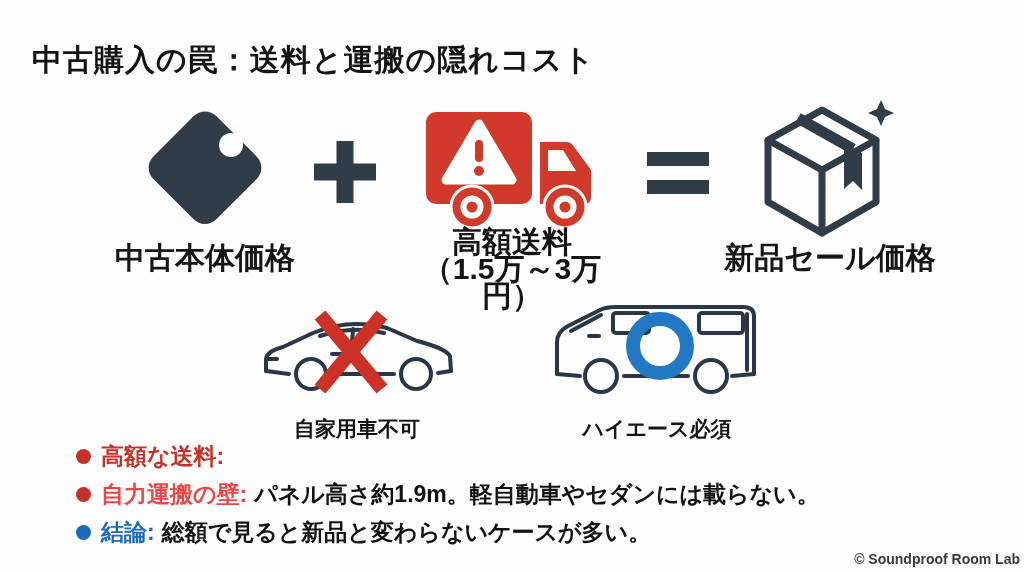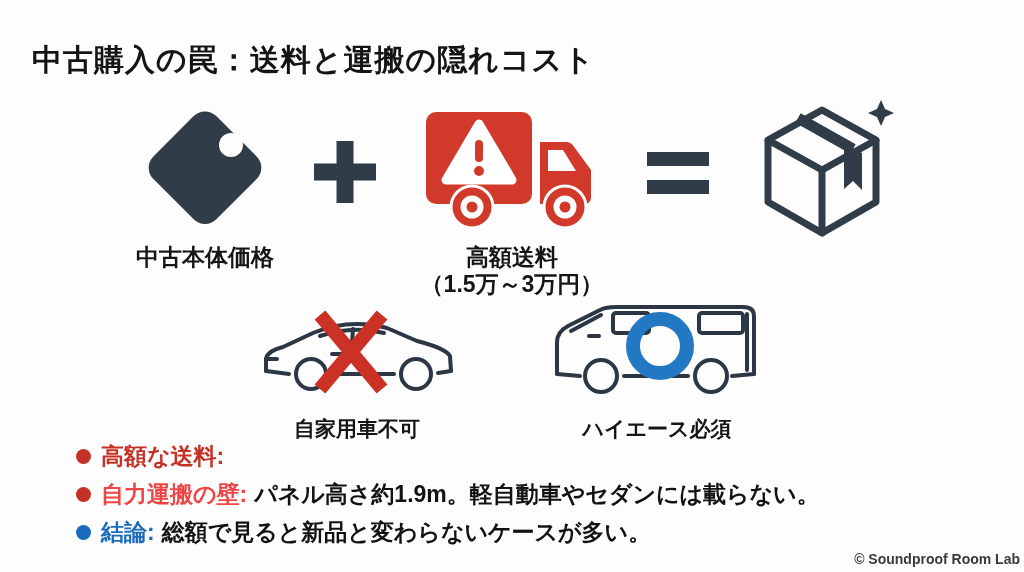--- a/index.html
+++ b/index.html
@@ -12,21 +12,21 @@
     position:relative; width:1024px; height:572px;
     background:#fdfdfd; overflow:hidden;
   }
   .title {
     position:absolute; left:32px; top:24px;
     font-size:30px; font-weight:800; color:#141414; letter-spacing:1px;margin-top:16px;
   }
   .abs { position:absolute; }
   .icon-label {
     position:absolute; text-align:center;
-    font-size:23px; font-weight:800; color:#151515; line-height:27px;
+    font-size:30px; font-weight:800; color:#151515; line-height:27px;
   }
   .veh-label {
     position:absolute; text-align:center;
     font-size:21px; font-weight:800; color:#151515;margin-top:17px;
   }
   .bullets {
     position:absolute; left:76px; top:440px; width:920px;
     display:flex; flex-direction:column; gap:6px;
   }
   .bullet-row {
@@ -102,25 +102,26 @@
       <path d="M36,20 L91,51" stroke="#303c48" stroke-width="11" fill="none"></path>
       <path d="M82,45 L100,55 L100,92 L91,83 L82,91 Z" fill="#303c48"></path>
       <g>
         <path d="M119,2 L123,11 L132,15 L123,19 L119,28 L115,19 L106,15 L115,11 Z" fill="#303c48"></path>
       </g>
     </svg>
   </div>
 
   <div class="icon-label" style="left:105px; top:244px; width:200px;">中古本体価格</div>
 
-  <div class="icon-label" style="left:402px; top:244px; width:220px;">
+  <div class="icon-label" style="left:402px; top:228px; width:220px;">
     <div>高額送料</div>
     <div>（1.5万～3万円）</div>
   </div>
 
+  <div class="icon-label" style="left:720px; top:244px; width:220px;">新品セール価格</div>
 
   <div class="abs" style="left:256px; top:303px;">
     <svg width="205" height="100" viewBox="0 0 205 100" aria-hidden="true">
       <g fill="none" stroke="#2b3744" stroke-width="4" stroke-linecap="round" stroke-linejoin="round">
         <path d="M10,68 L10,56 Q11,48 27,44 L57,30 Q93,15 131,25 L161,38 Q189,45 194,53 L195,68"></path>
         <path d="M10,68 L33,71"></path>
         <path d="M77,71 L138,71"></path>
         <path d="M182,70 L195,68"></path>
         <path d="M64,33 Q96,22 128,30"></path>
         <path d="M97,26 L96,40"></path>

